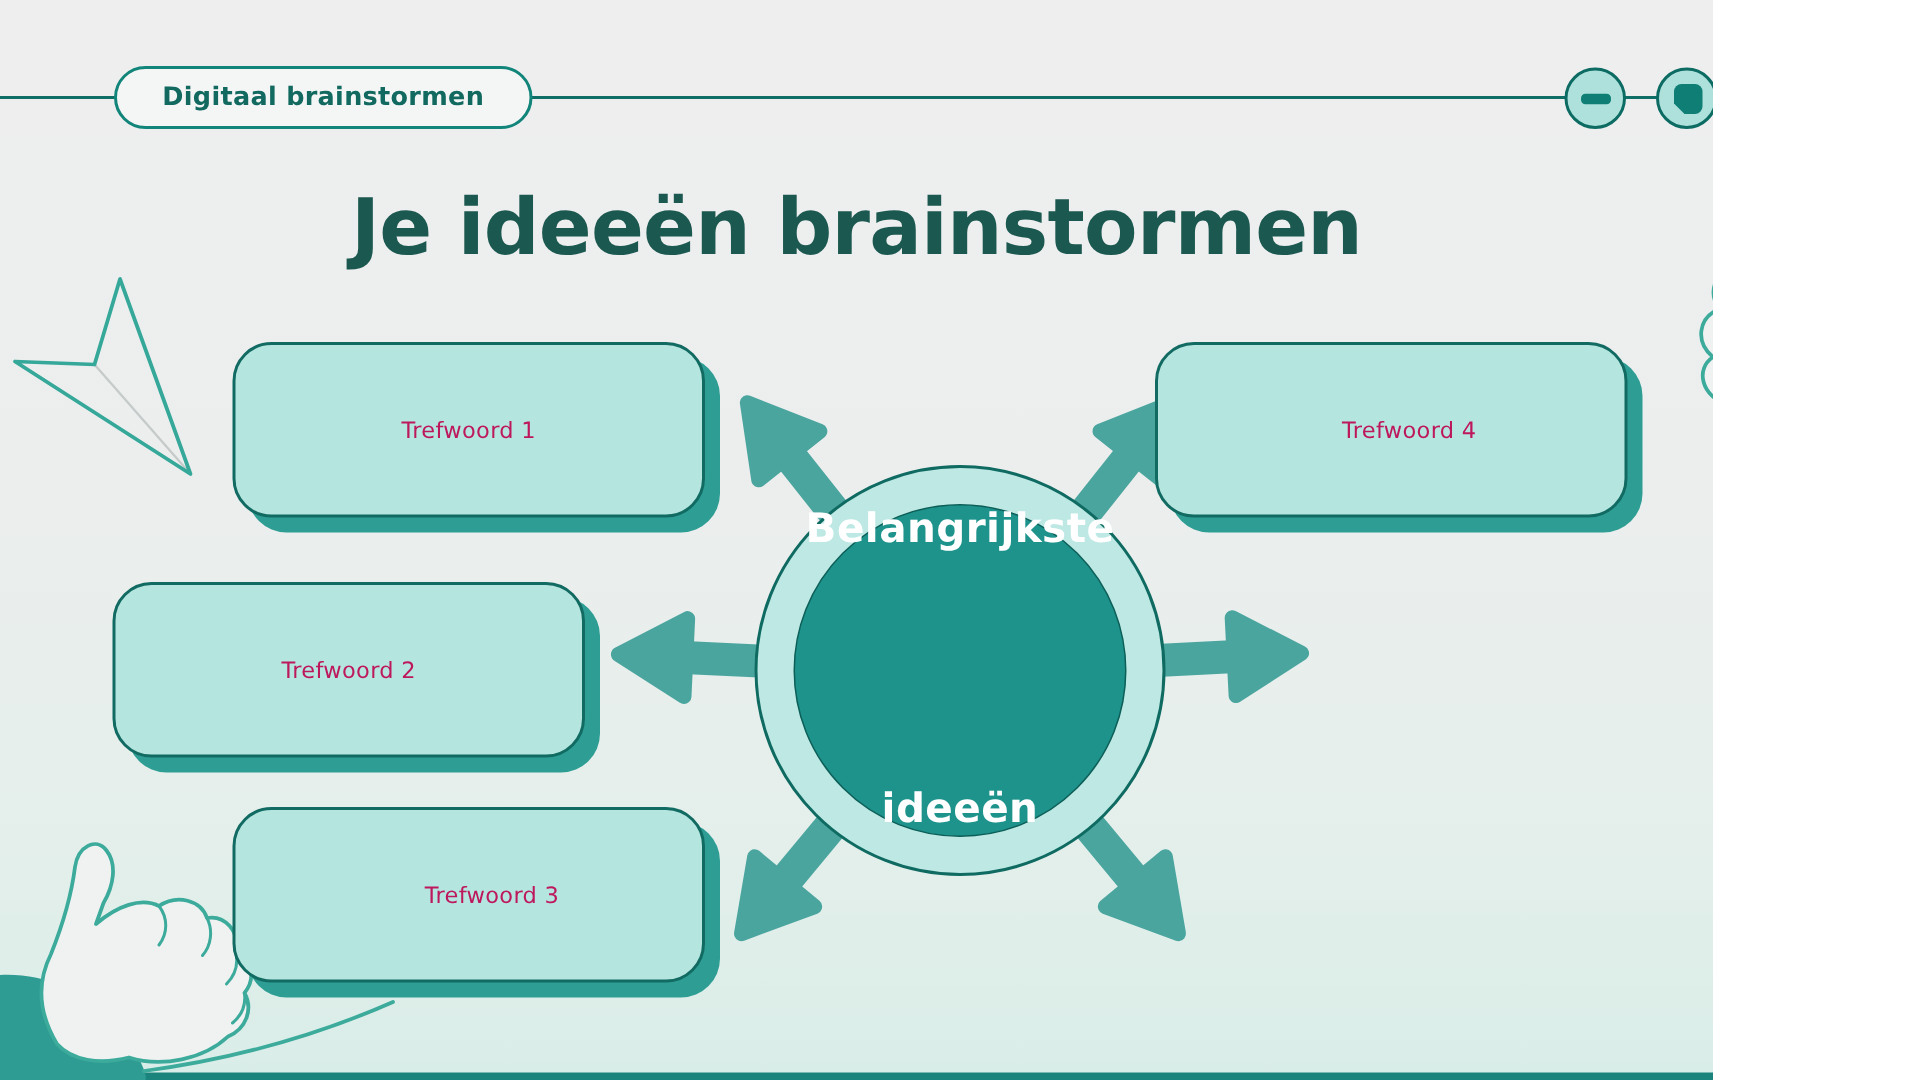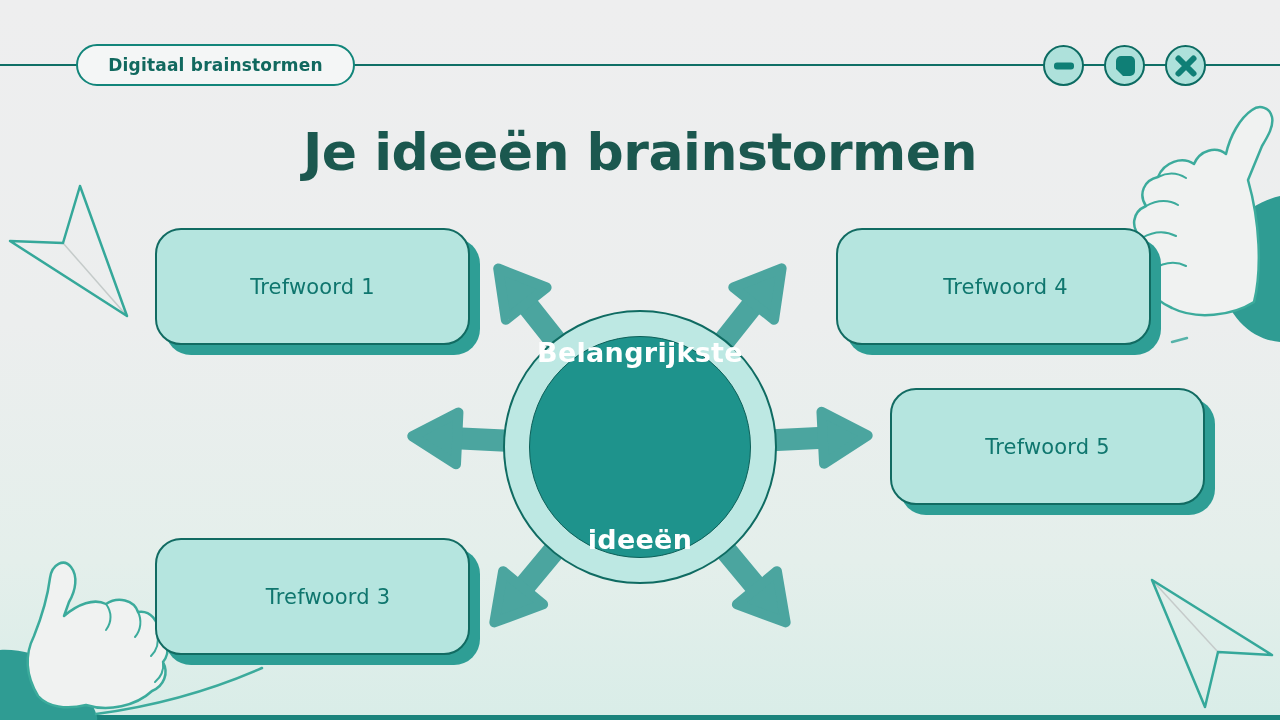--- a/index.html
+++ b/index.html
@@ -1,17 +1,17 @@
 <!DOCTYPE html>
 <html><head>
 <meta charset="utf-8">
 <style>
   html,body{margin:0;padding:0;}
   body{font-family:"DejaVu Sans","Liberation Sans",sans-serif;}
-  .stage{position:relative;width:1280px;height:720px;overflow:hidden;
+  .stage{position:relative;width:1142px;height:720px;overflow:hidden;
          background:linear-gradient(180deg,#EEEEEF 0%,#ECEEEE 45%,#E4EFEB 78%,#D9EDE8 100%);}
 
   
   .topline{position:absolute;left:0;top:64px;width:100%;height:0;
            border-top:2px solid #0F6F66;z-index:3;}
   .tab{position:absolute;left:76px;top:44px;width:279px;height:42px;
        background:#F4F6F6;border:2px solid #12857A;border-radius:24px;
        display:flex;align-items:center;justify-content:center;z-index:4;box-sizing:border-box;}
   .tab span{color:#11695F;font-size:17px;font-weight:700;letter-spacing:.2px;}
   .controls{position:absolute;left:1043px;top:45px;display:flex;gap:20px;z-index:4;}
@@ -25,23 +25,23 @@
          font-size:52px;font-weight:800;letter-spacing:-.5px;color:#1B584F;z-index:3;}
 
   
   .art{position:absolute;left:0;top:0;width:1280px;height:720px;z-index:2;}
 
   
   .node{position:absolute;width:315px;height:117px;background:#B5E5DF;
         border:2px solid #116B62;border-radius:26px;box-shadow:10px 10px 0 #2E9E95;
         display:flex;align-items:center;justify-content:center;z-index:3;
         box-sizing:border-box;cursor:pointer;}
-  .node span{color:#0f766e;font-size:21px;letter-spacing:.2px;}
+  .node span{color:#be185d;font-size:15px;letter-spacing:.2px;}
   .n1{left:155px;top:228px;} .n2{left:75px;top:388px;} .n3{left:155px;top:538px;padding-left:31px;}
-  .n4{left:836px;top:228px;padding-left:24px;} .n5{left:890px;top:388px;} .n6{left:810px;top:538px;}
+  .n4{left:770px;top:228px;padding-left:24px;} .n5{left:890px;top:388px;} .n6{left:810px;top:538px;}
 
   
   .hub{position:absolute;left:503px;top:310px;width:274px;height:274px;border-radius:50%;
        background:#BDE8E3;border:2px solid #0F6B62;z-index:3;box-sizing:border-box;cursor:pointer;}
   .hub-inner{position:absolute;left:24px;top:24px;right:24px;bottom:24px;border-radius:50%;
        background:#1E938C;border:1.5px solid #0C5F58;display:flex;flex-direction:column;
        align-items:center;justify-content:space-between;box-sizing:border-box;}
   .hub-inner span{color:#FFFFFF;font-size:27px;font-weight:700;line-height:1.22;letter-spacing:.3px;}
 
   .bottom-strip{position:absolute;left:0;bottom:0;width:100%;height:5px;background:#1A837C;z-index:1;}
@@ -114,28 +114,28 @@
       <path d="M38,696 C26,676 24,656 34,636 C42,616 48,594 50,578 C52,564 64,558 71,567 C78,576 76,590 69,602 L64,616 C78,604 94,598 106,604 C118,596 134,600 138,612 C150,610 160,621 157,634 C168,639 171,652 163,662 C169,673 164,686 152,691 C136,706 108,712 86,705 C66,710 48,707 38,696 Z" fill="#F0F2F1" stroke="#3CAB9C" stroke-width="2.5" stroke-linejoin="round"></path>
       <path d="M106,604 C112,612 112,622 106,630 M138,612 C142,620 141,630 135,637 M157,634 C159,642 157,650 151,656 M163,662 C164,670 161,677 155,682" stroke="#3CAB9C" stroke-width="2" fill="none" stroke-linecap="round"></path>
     </g>
 
     <path d="M1172,342 L1187,338" stroke="#56B3A9" stroke-width="2.5" stroke-linecap="round"></path>
   </svg>
 
   <div class="node n1">
     <span>Trefwoord 1</span>
   </div>
+  <div class="node n2">
+    <span>Trefwoord 2</span>
+  </div>
   <div class="node n3">
     <span>Trefwoord 3</span>
   </div>
   <div class="node n4">
     <span>Trefwoord 4</span>
-  </div>
-  <div class="node n5">
-    <span>Trefwoord 5</span>
   </div>
 
   <div class="hub">
     <div class="hub-inner">
       <span>Belangrijkste</span>
       <span>ideeën</span>
     </div>
   </div>
 
   <div class="bottom-strip"></div>

